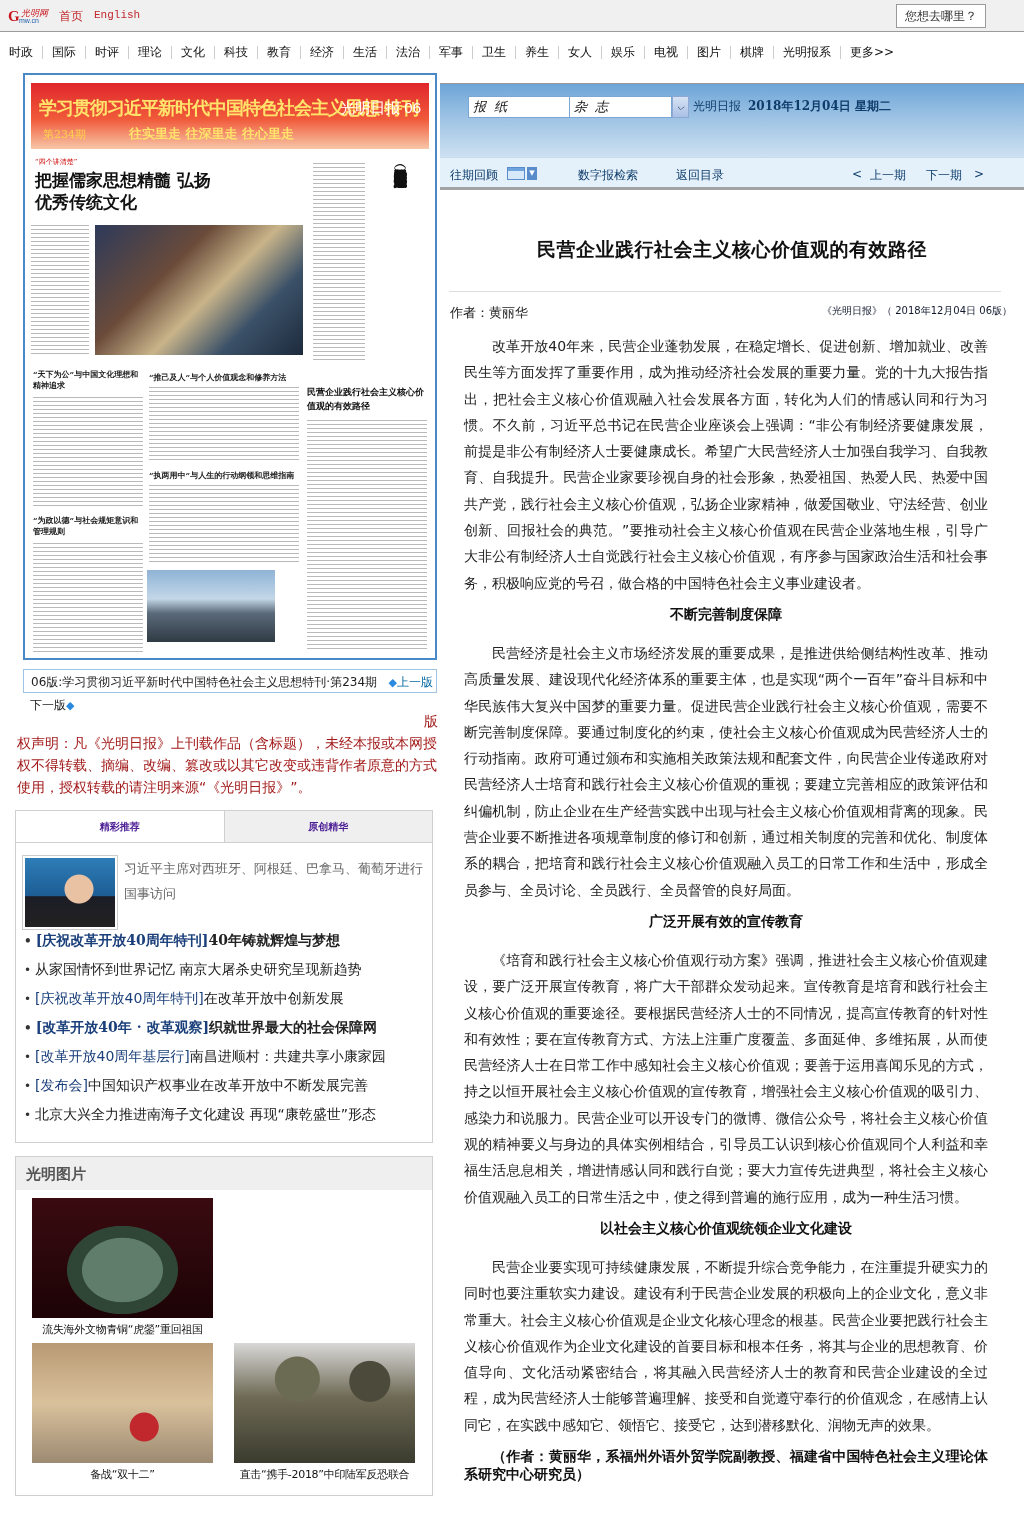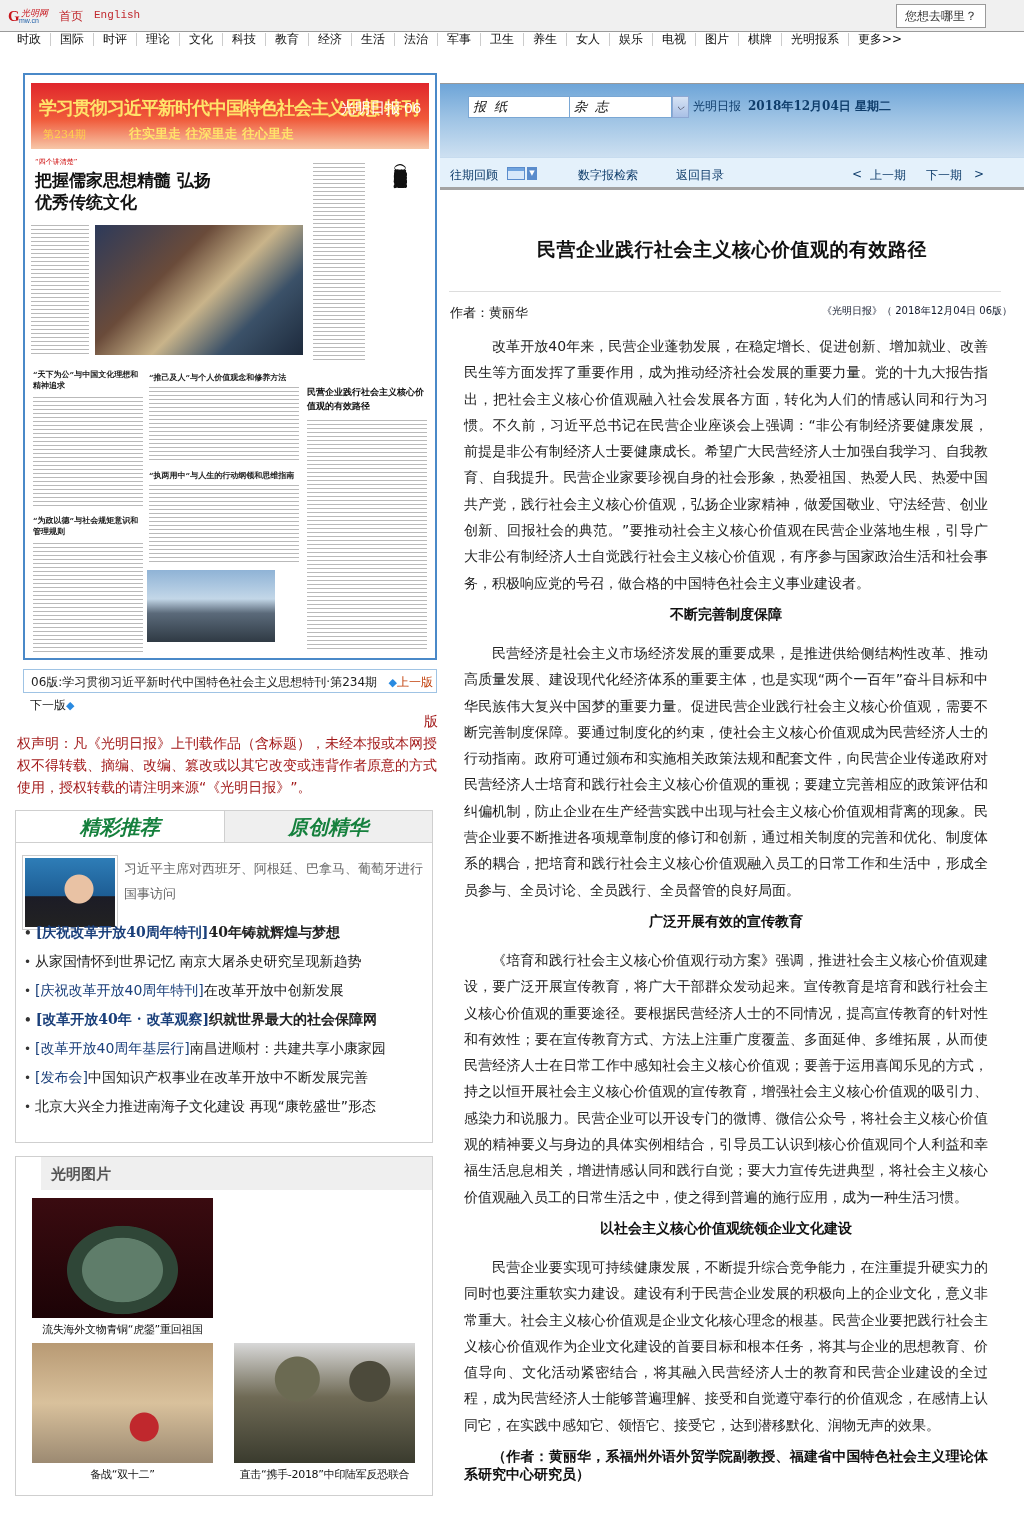--- a/index.html
+++ b/index.html
@@ -10,67 +10,67 @@
   .topbar { position: absolute; left: 0; top: 0; width: 1024px; height: 32px; background: #f0f0f0; border-bottom: 1px solid #9a9a9a; }
   .logo { position: absolute; left: 8px; top: 7px; width: 46px; height: 18px; }
   .logo .g { position: absolute; left: 0; top: 1px; font: bold 15px "Liberation Serif", serif; color: #c8161d; }
   .logo .sub { position: absolute; left: 11px; top: 10px; font: 7px "Liberation Sans", sans-serif; color: #1f5fa8; letter-spacing: 0; }
   .logo .calli { position: absolute; left: 13px; top: 0; font: italic 9px "Liberation Serif", serif; color: #c8161d; }
   .top-home { position: absolute; left: 59px; top: 8px; font-size: 12px; color: #c0282d; }
   .top-en { position: absolute; left: 94px; top: 9px; font: 11px "Liberation Mono", monospace; color: #c0282d; }
   .where { position: absolute; left: 896px; top: 4px; width: 90px; height: 24px; border: 1px solid #9a9a9a; background: #fff; font-size: 12px; color: #333; text-align: center; line-height: 22px; }
 
   
-  .nav { position: absolute; left: 0; top: 33px; width: 1024px; height: 26px; display: flex; align-items: flex-start; padding-left: 8px; }
+  .nav { position: absolute; left: 0; top: 33px; width: 1024px; height: 26px; display: flex; align-items: flex-end; }
   .nav a { font-size: 12px; color: #111; text-decoration: none; padding: 0 9px; border-right: 1px solid #ccc; line-height: 13px; }
   .nav a:last-child { border-right: none; }
 
   
   .paper-frame { position: absolute; left: 23px; top: 73px; width: 414px; height: 587px; border: 2px solid #4a89c8; background: #fff; overflow: hidden; }
   .pp-banner { position: absolute; left: 6px; top: 8px; width: 398px; height: 66px; background: linear-gradient(180deg,#e0262c 0%,#f05a3a 55%,#f7c7a8 100%); }
   .pp-banner .t1 { position: absolute; left: 8px; top: 13px; font: bold 18px "DejaVu Serif", serif; color: #ffe36a; letter-spacing: -1px; }
   .pp-banner .t2 { position: absolute; left: 12px; top: 44px; font: 11px "DejaVu Serif", serif; color: #ffd34d; }
   .pp-banner .t3 { position: absolute; left: 98px; top: 42px; font: bold 13px "DejaVu Serif", serif; color: #ffe36a; }
   .pp-banner .t4 { position: absolute; right: 8px; top: 16px; font: 15px "Liberation Sans", sans-serif; color: #fff; }
   .pp-h1 { position: absolute; left: 10px; top: 94px; font: bold 17px "DejaVu Serif", serif; color: #111; line-height: 22px; width: 180px; }
   .pp-tag { position: absolute; left: 10px; top: 82px; font-size: 7px; color: #c00; }
   .pp-photo { position: absolute; left: 70px; top: 150px; width: 208px; height: 130px; background: linear-gradient(135deg,#2d3a5a 0%,#6a4b3a 35%,#c9b48a 55%,#3b5168 75%,#1d2a3c 100%); }
   .pp-vert { position: absolute; left: 345px; top: 84px; width: 40px; font: bold 13px "DejaVu Serif", serif; color: #111; writing-mode: vertical-rl; line-height: 20px; height: 210px; }
   .pp-col { position: absolute; background: repeating-linear-gradient(180deg,#b9b9b9 0px,#b9b9b9 1px,#fff 1px,#fff 4px); }
   .pp-sub { position: absolute; font: bold 8px "DejaVu Serif", serif; color: #222; }
   .pp-h2 { position: absolute; left: 282px; top: 310px; font: bold 9px "DejaVu Serif", serif; color: #111; line-height: 14px; width: 120px; }
   .pp-photo2 { position: absolute; left: 122px; top: 495px; width: 128px; height: 72px; background: linear-gradient(180deg,#8fb3d6 0%,#c3d7e8 40%,#5b6a7a 60%,#2f3a44 100%); }
 
   .page-caption { position: absolute; left: 23px; top: 669px; width: 414px; height: 24px; border: 1px solid #9fc3e4; background: #fff; font-size: 12px; color: #222; padding: 4px 0 0 7px; white-space: nowrap; overflow: visible; }
-  .page-caption .prev { color: #c2410c; }
+  .page-caption .prev { color: #0369a1; }
   .arrow-l, .arrow-r { color: #2a8ae0; font-size: 11px; }
   .page-next-row { position: absolute; left: 30px; top: 697px; font-size: 12px; color: #222; }
   .copyright { position: absolute; left: 17px; top: 710px; width: 421px; font-size: 14px; color: #a21a1a; line-height: 22px; }
   .copyright .rt { display: block; text-align: right; }
 
   
   .rec-box { position: absolute; left: 15px; top: 810px; width: 418px; height: 333px; border: 1px solid #cfcfcf; background: #fff; }
   .rec-tabs { display: flex; height: 32px; border-bottom: 1px solid #cfcfcf; }
-  .rec-tab { flex: 1; text-align: center; font-size: 20px; font-weight: bold; color: #15803d; line-height: 32px; font-style: italic; }
+  .rec-tab { flex: 1; text-align: center; font-size: 10px; font-weight: bold; color: #4c1d95; line-height: 32px; }
   .rec-tab.active { background: #fff; border-right: 1px solid #cfcfcf; }
   .rec-tab.inactive { background: #efefef; }
   .rec-feature { position: absolute; left: 6px; top: 44px; }
   .rec-thumb { position: absolute; left: 0; top: 0; width: 96px; height: 75px; border: 1px solid #ccc; padding: 2px; background: #fff; }
   .rec-thumb .img { width: 100%; height: 100%; background: radial-gradient(circle at 60% 45%, #e9c2a4 0 14px, transparent 15px), linear-gradient(180deg,#2e7db7 0%,#1d5d94 55%,#1c1c26 56%,#222 100%); }
   .rec-feature-text { position: absolute; left: 102px; top: 1px; width: 305px; font-size: 13px; color: #666; line-height: 25px; }
-  .rec-list { position: absolute; left: 8px; top: 107px; list-style: none; }
+  .rec-list { position: absolute; left: 8px; top: 115px; list-style: none; }
   .rec-list li { font-size: 14px; color: #222; line-height: 28px; white-space: nowrap; }
   .rec-list li .dot { color: #333; margin-right: 4px; font-size: 12px; }
   .rec-list li .tag { color: #1a3f7a; }
   .rec-list li.bold { font-weight: bold; font-family: "DejaVu Serif", serif; font-size: 14px; }
   .rec-list li.bold .tag { color: #1a3f7a; }
 
   
   .pic-box { position: absolute; left: 15px; top: 1156px; width: 418px; height: 340px; border: 1px solid #cfcfcf; background: #fff; }
-  .pic-head { height: 33px; background: #efefef; font-size: 15px; font-weight: bold; color: #555; padding: 8px 0 0 10px; margin-left: 25px; }
+  .pic-head { height: 33px; background: #efefef; font-size: 15px; font-weight: bold; color: #555; padding: 8px 0 0 10px; }
   .pic-item { position: absolute; width: 181px; }
   .pic-img { width: 181px; height: 120px; }
   .pic-cap { font-size: 11px; color: #111; text-align: center; white-space: nowrap; margin-top: 4px; letter-spacing: -0.3px; }
 
   
   .rhead { position: absolute; left: 440px; top: 83px; width: 584px; height: 74px; background: linear-gradient(180deg,#6ea5d8 0%,#9cc2e4 45%,#cde0f1 100%); border-top: 1px solid #999; }
   .sel { position: absolute; top: 12px; width: 103px; height: 22px; background: #fff; border: 1px solid #7aa7d4; font-size: 13px; color: #111; padding: 1px 0 0 4px; letter-spacing: 8px; font-style: italic; }
   .sel .arr { position: absolute; right: -18px; top: -1px; width: 17px; height: 22px; background: linear-gradient(180deg,#d7e3f4,#a9c0e6); border: 1px solid #8ea8d3; color: #334; font-size: 9px; line-height: 20px; text-align: center; letter-spacing: 0; }
   .rhead .paper { position: absolute; left: 253px; top: 14px; font-size: 12px; color: #0f3d6b; }
   .rhead .date { position: absolute; left: 308px; top: 14px; font: bold 12px "DejaVu Serif", serif; color: #0f3d6b; }

